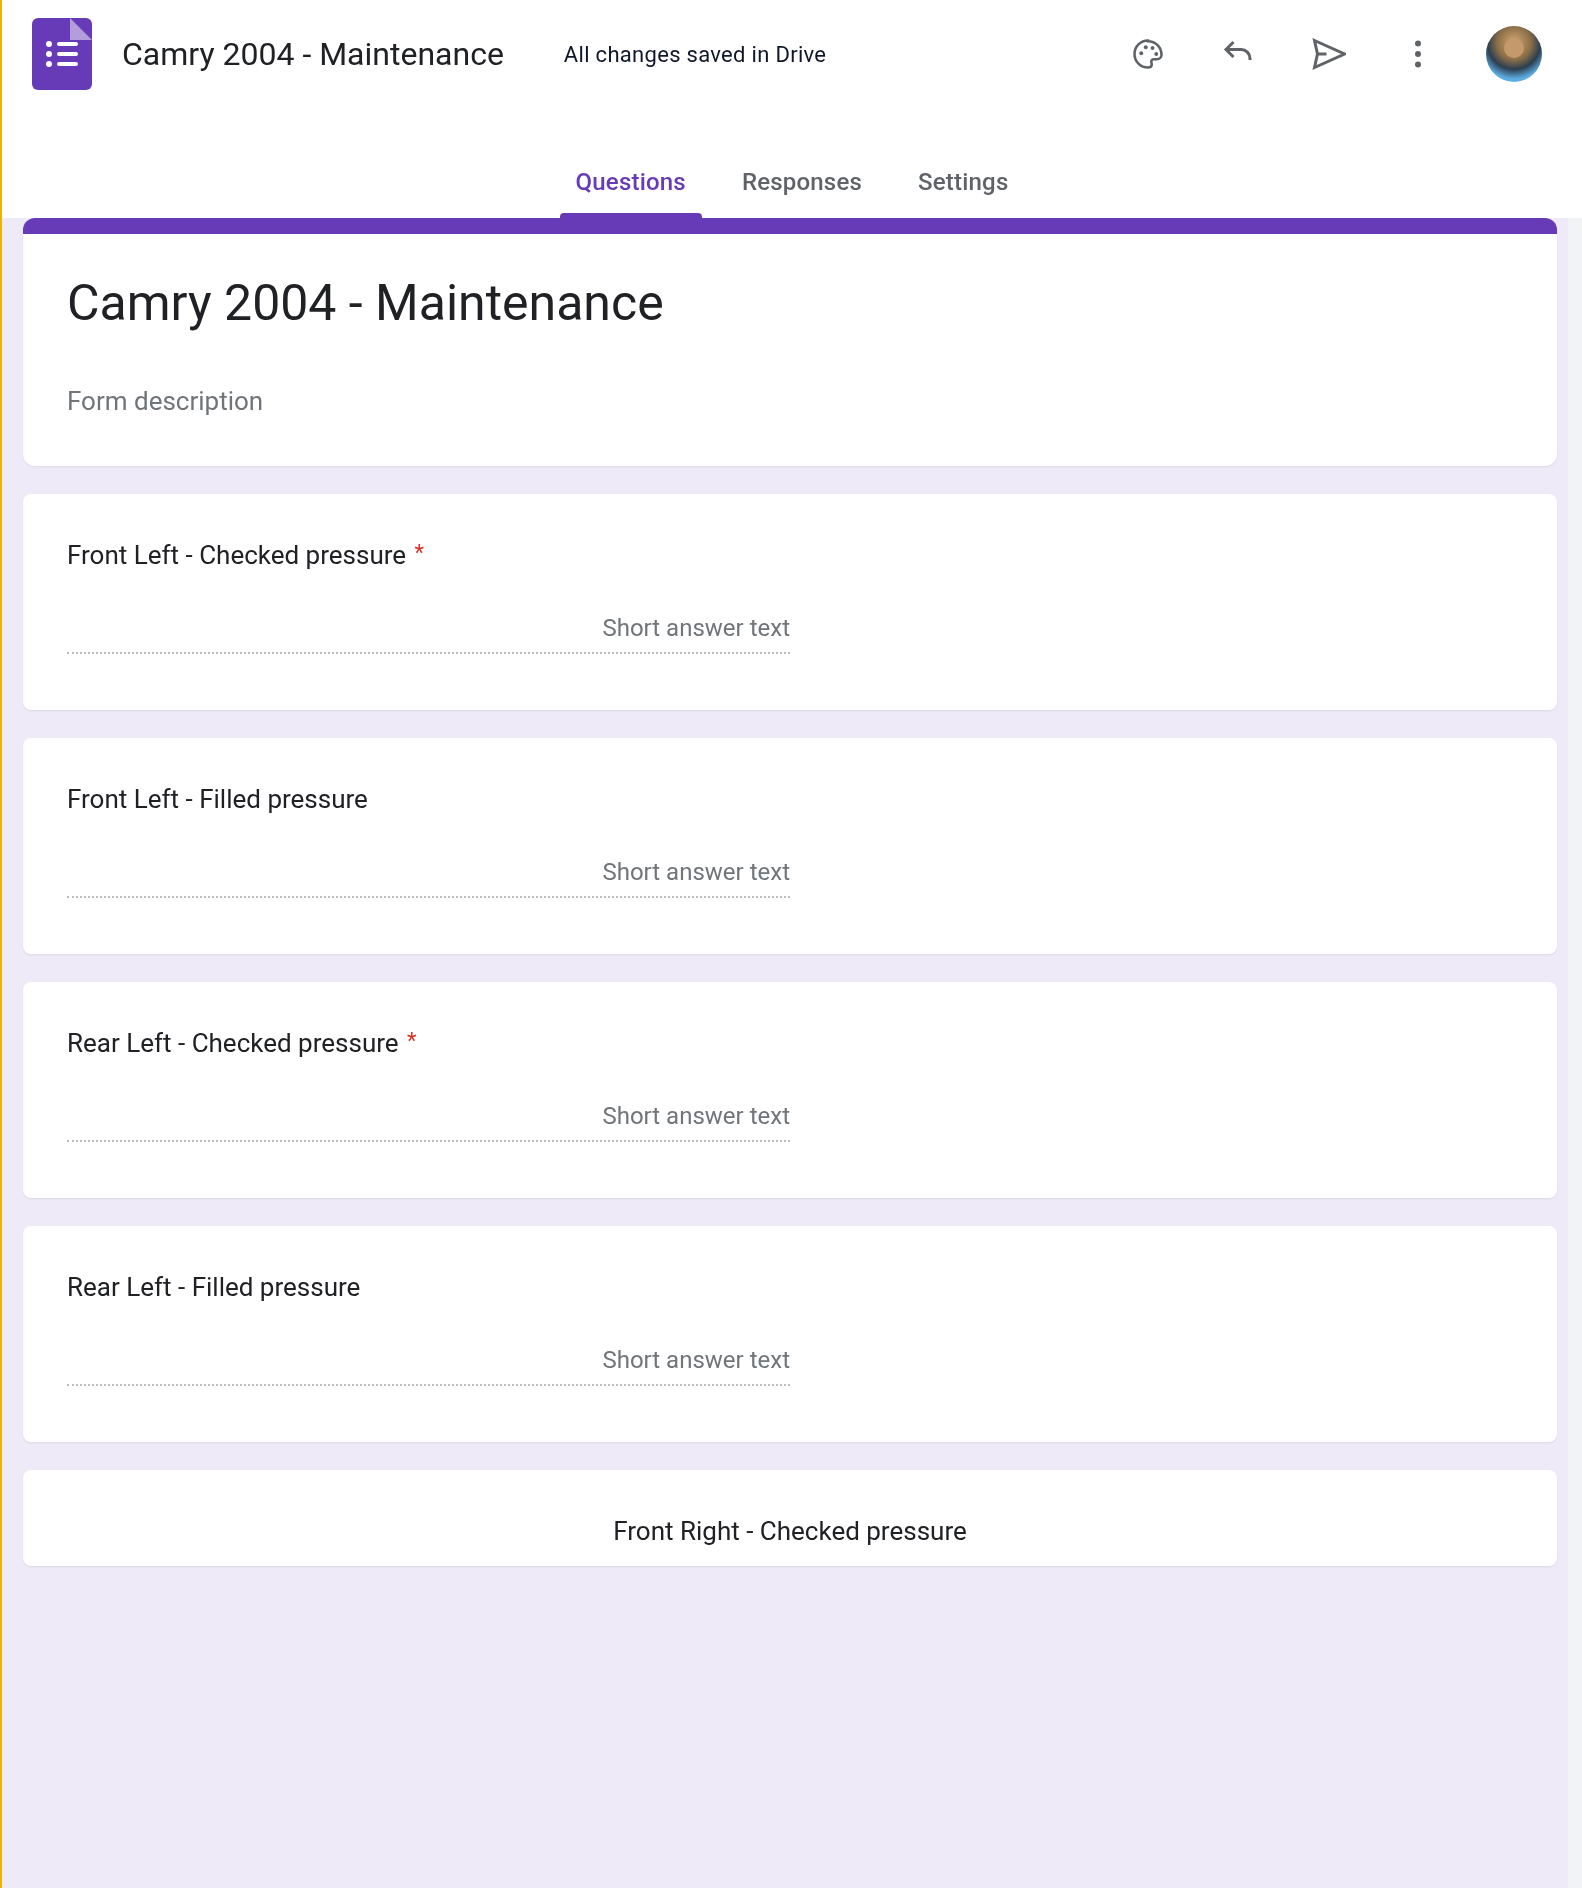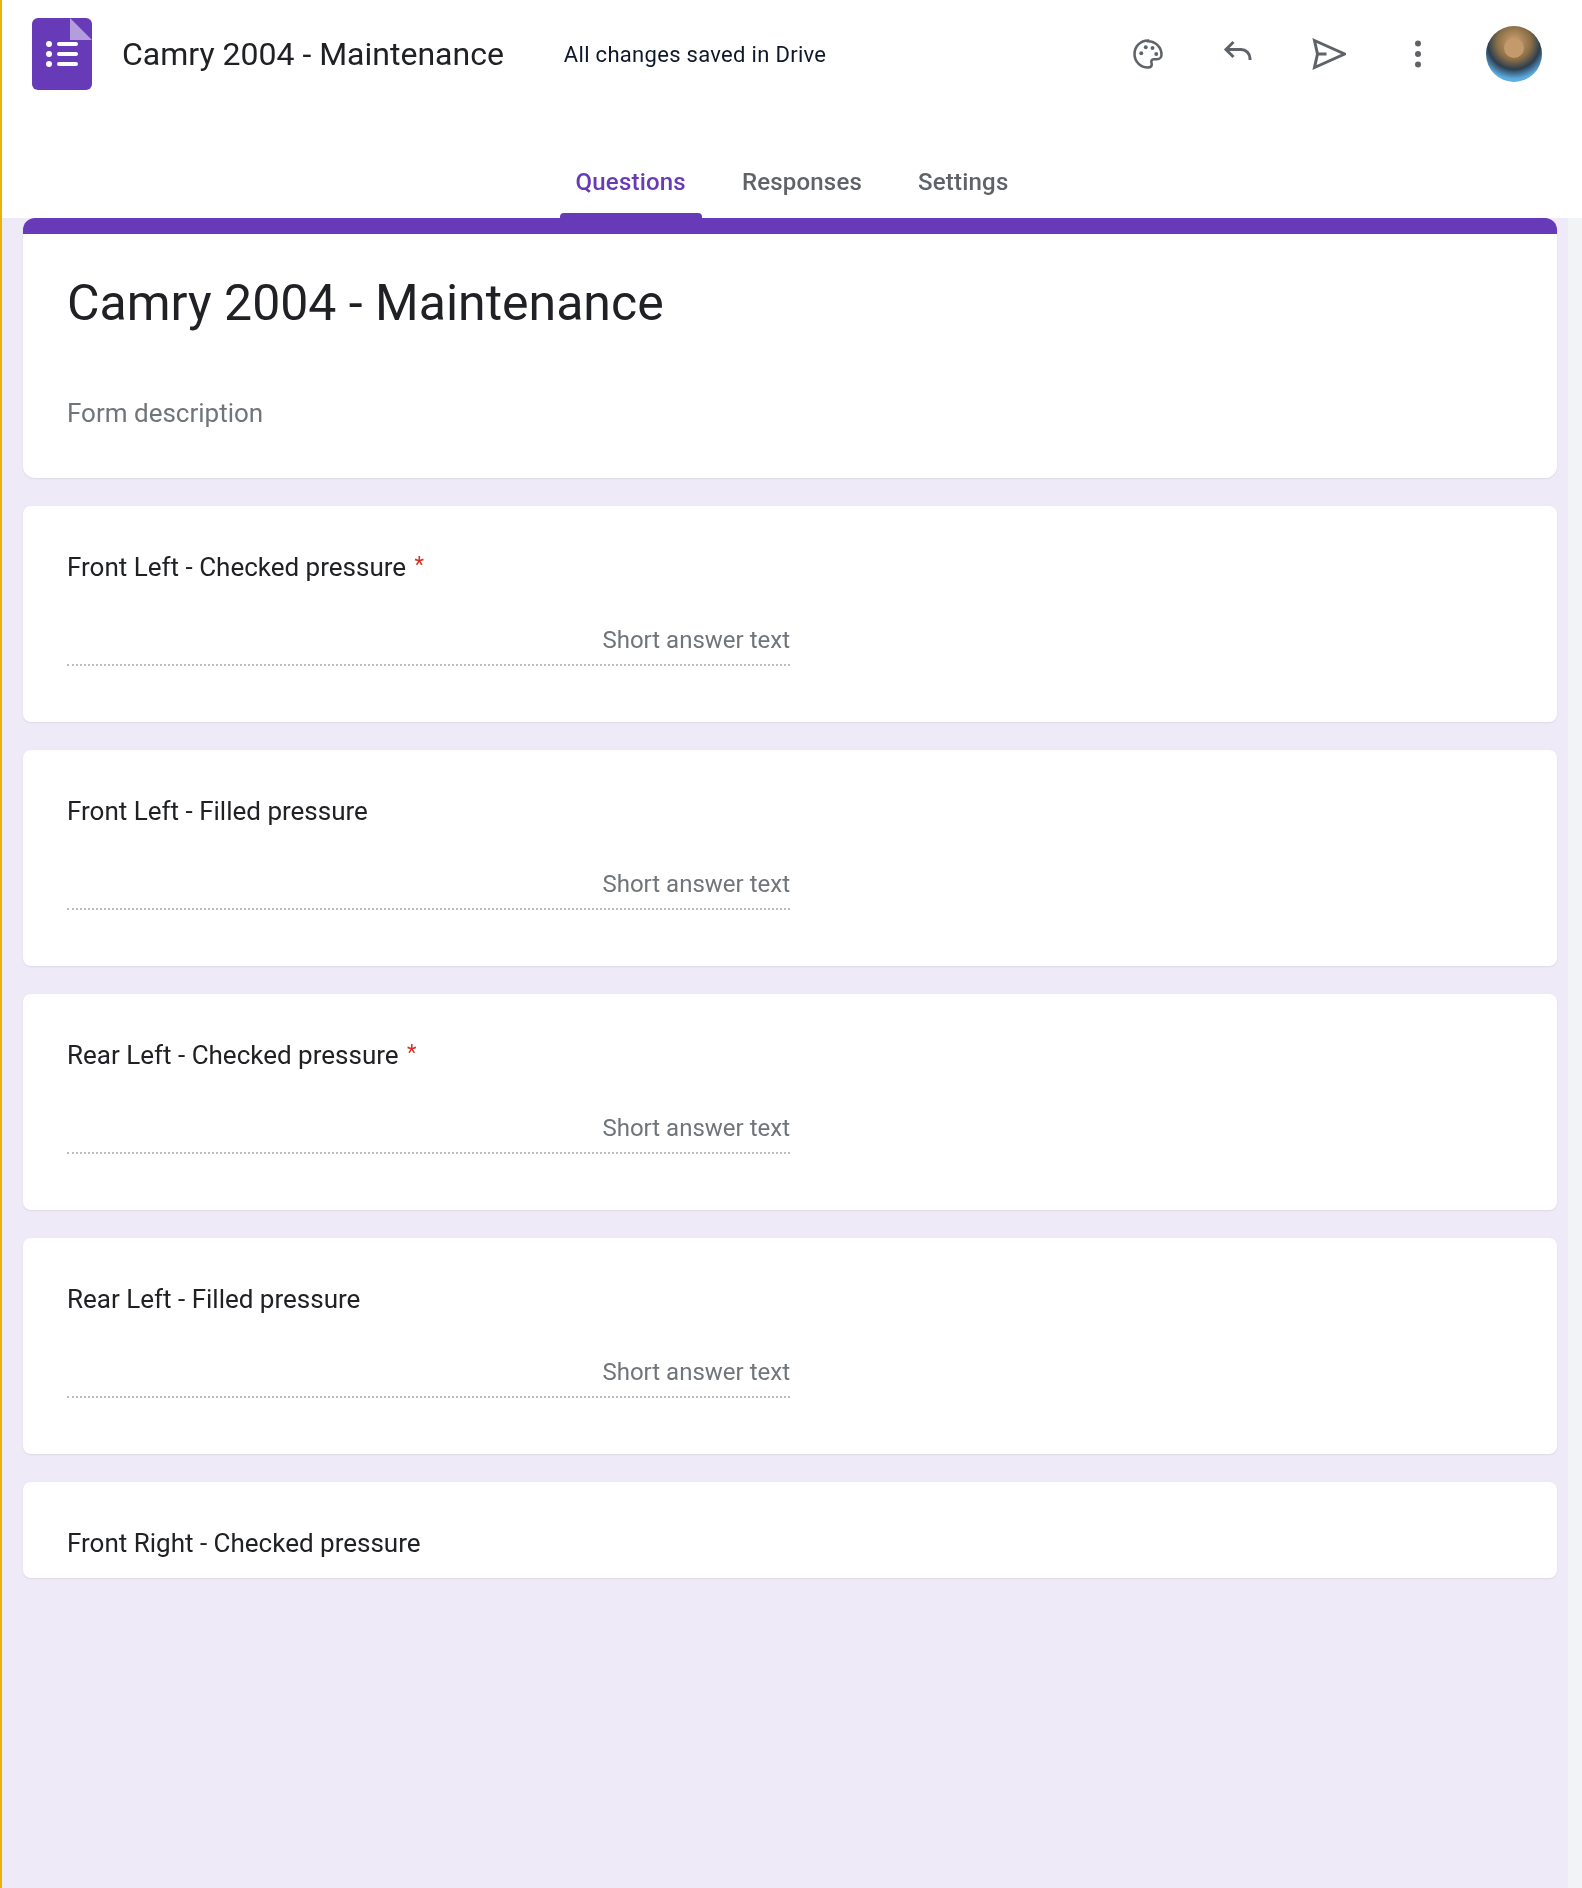--- a/index.html
+++ b/index.html
@@ -192,21 +192,21 @@
     }
     .form-title {
       font-size: 50px;
       color: #202124;
       font-weight: 400;
       line-height: 1.35;
     }
     .form-desc {
       font-size: 26px;
       color: #70757a;
-      margin-top: 60px;
+      margin-top: 48px;
     }
     .question-card {
       background: #fff;
       border-radius: 8px;
       padding: 46px 44px 56px 44px;
       margin-top: 28px;
       box-shadow: 0 1px 2px rgba(0,0,0,0.08);
     }
     .question-title {
       font-size: 26px;
@@ -225,20 +225,21 @@
       width: 728px;
       max-width: 50%;
       border-bottom: 2px dotted #bdbdbd;
       padding-bottom: 10px;
       font-size: 24px;
       color: #70757a;
       text-align: right;
     }
     .question-card.last {
       padding-bottom: 20px;
+      text-align: center;
     }
   </style>
 </head>
 <body>
 
 <div class="app-shell">
 
   <div class="topbar">
     <div class="forms-logo">
       <div class="forms-logo-lines">

